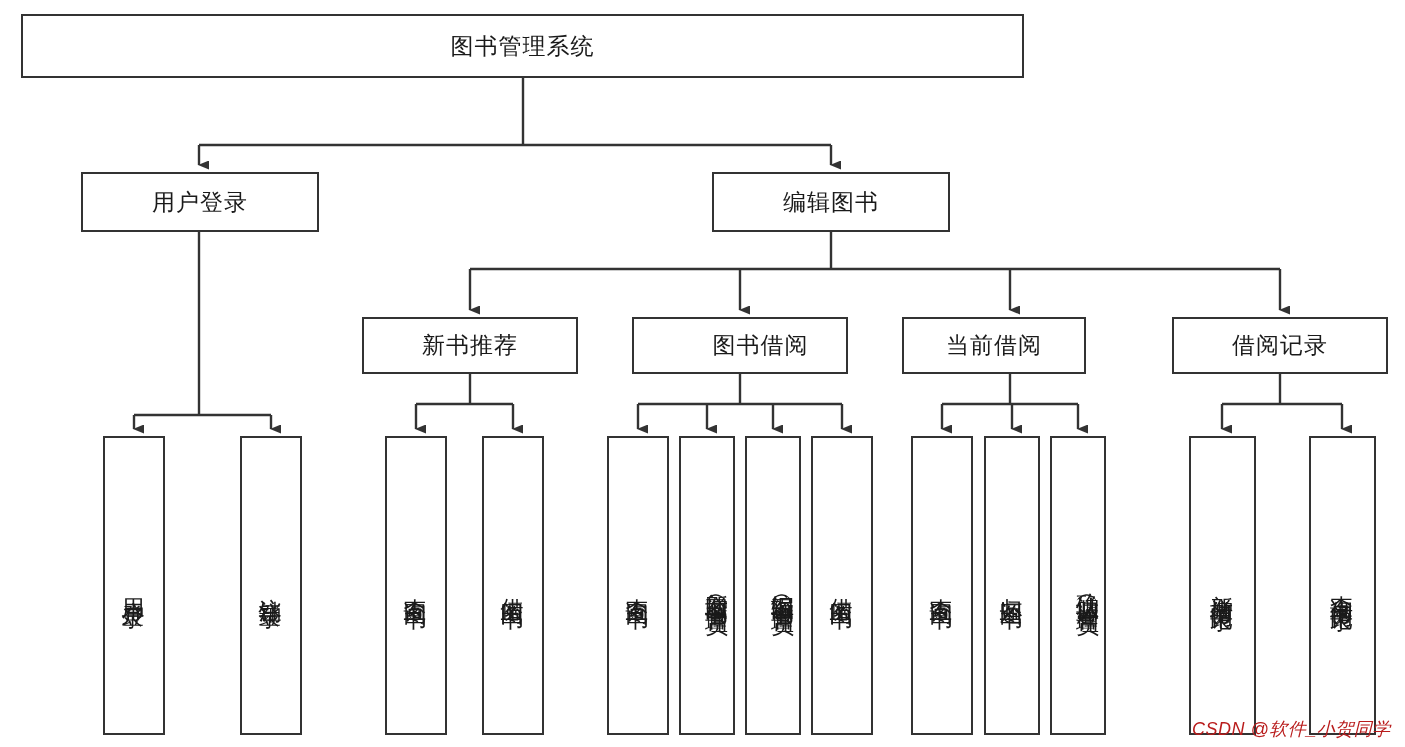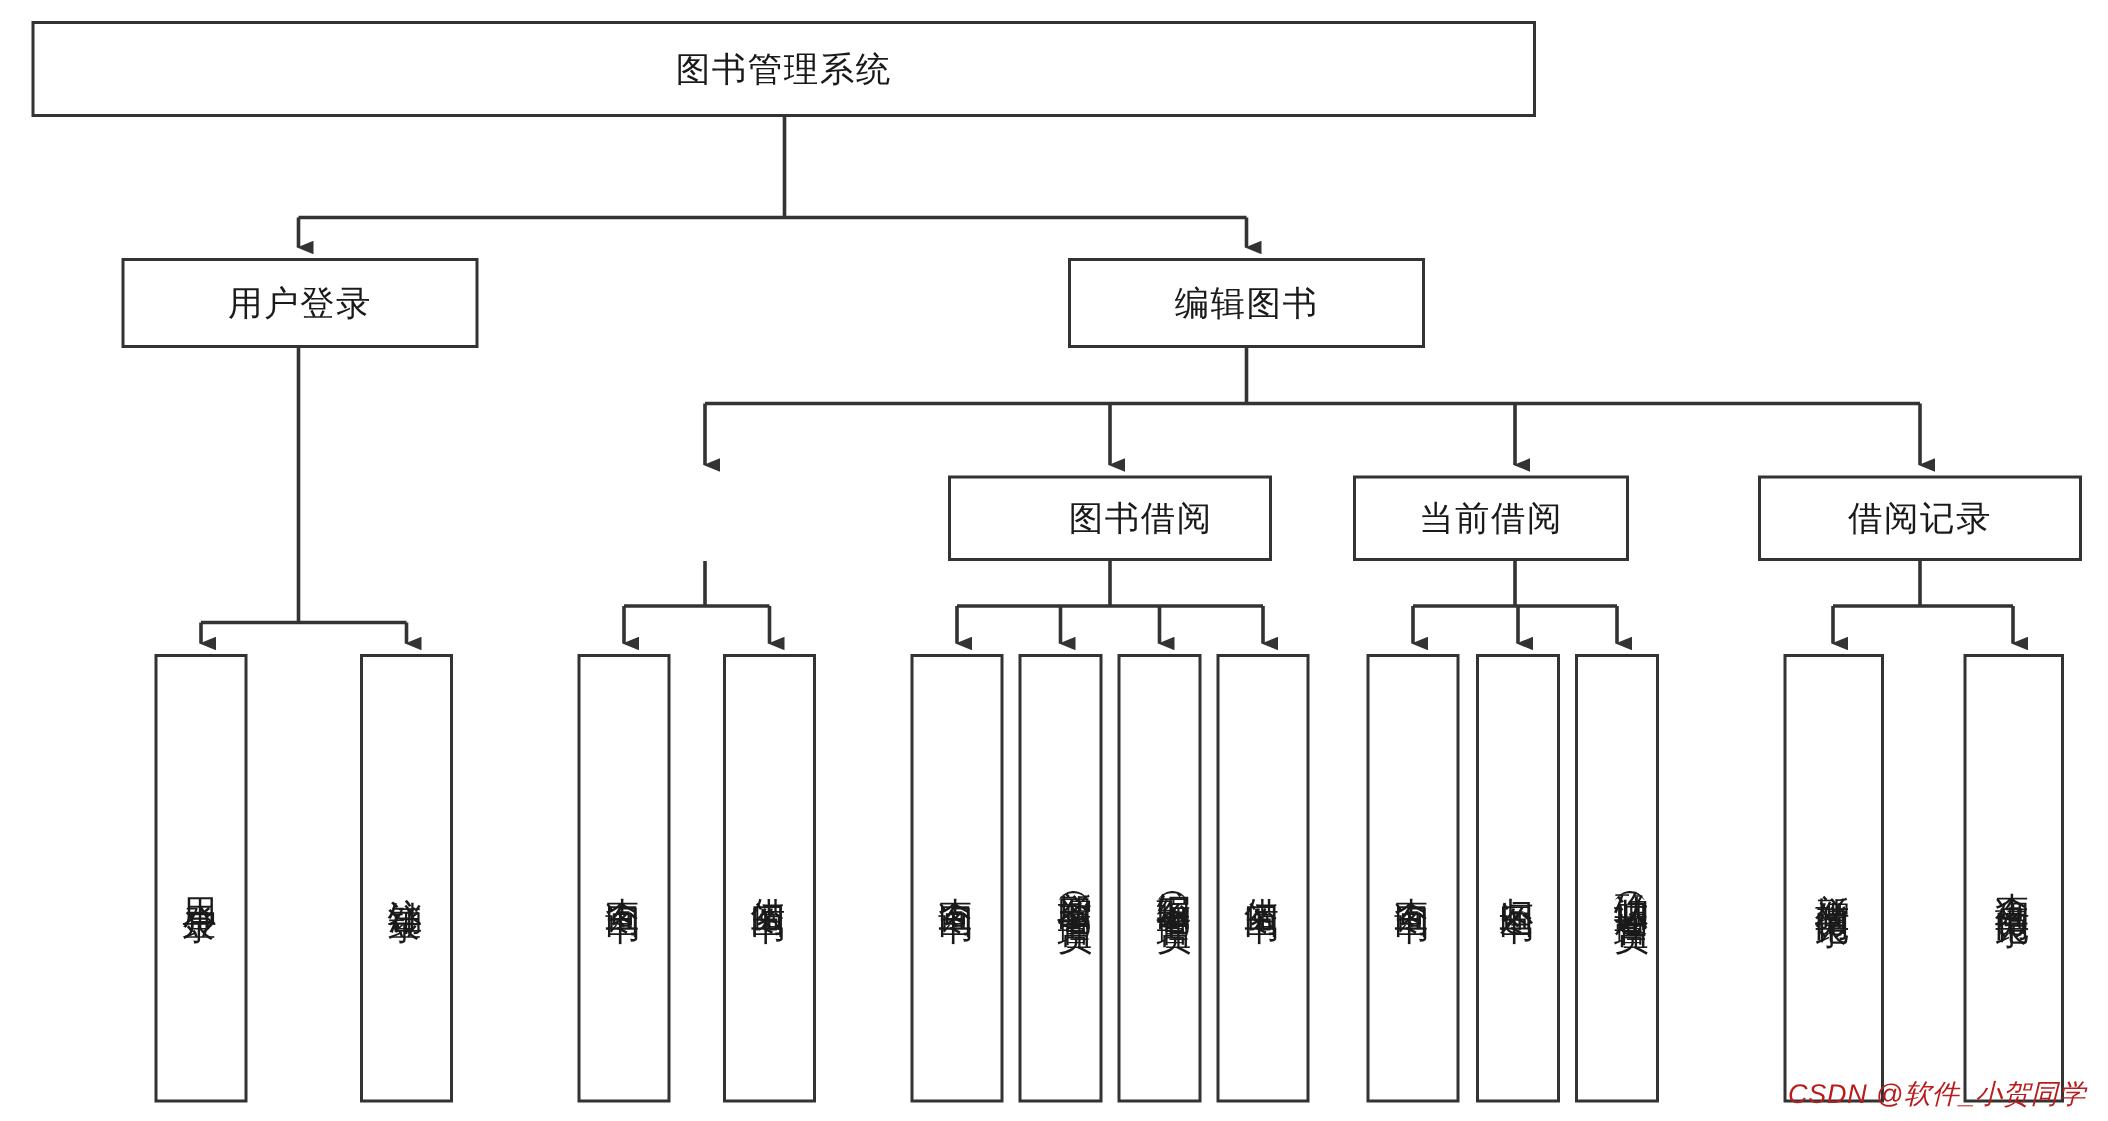--- a/index.html
+++ b/index.html
@@ -126,20 +126,23 @@
     <span class="node-label">图书管理系统</span>
   </div>
 
   <div class="node horiz" style="left:81px; top:172px; width:238px; height:60px;">
     <span class="node-label">用户登录</span>
   </div>
   <div class="node horiz" style="left:712px; top:172px; width:238px; height:60px;">
     <span class="node-label">编辑图书</span>
   </div>
 
+  <div class="node horiz" style="left:362px; top:317px; width:216px; height:57px;">
+    <span class="node-label">新书推荐</span>
+  </div>
   <div class="node horiz" style="left:632px; top:317px; width:216px; height:57px;padding-left:41px;">
     <span class="node-label">图书借阅</span>
   </div>
   <div class="node horiz" style="left:902px; top:317px; width:184px; height:57px;">
     <span class="node-label">当前借阅</span>
   </div>
   <div class="node horiz" style="left:1172px; top:317px; width:216px; height:57px;">
     <span class="node-label">借阅记录</span>
   </div>
 

